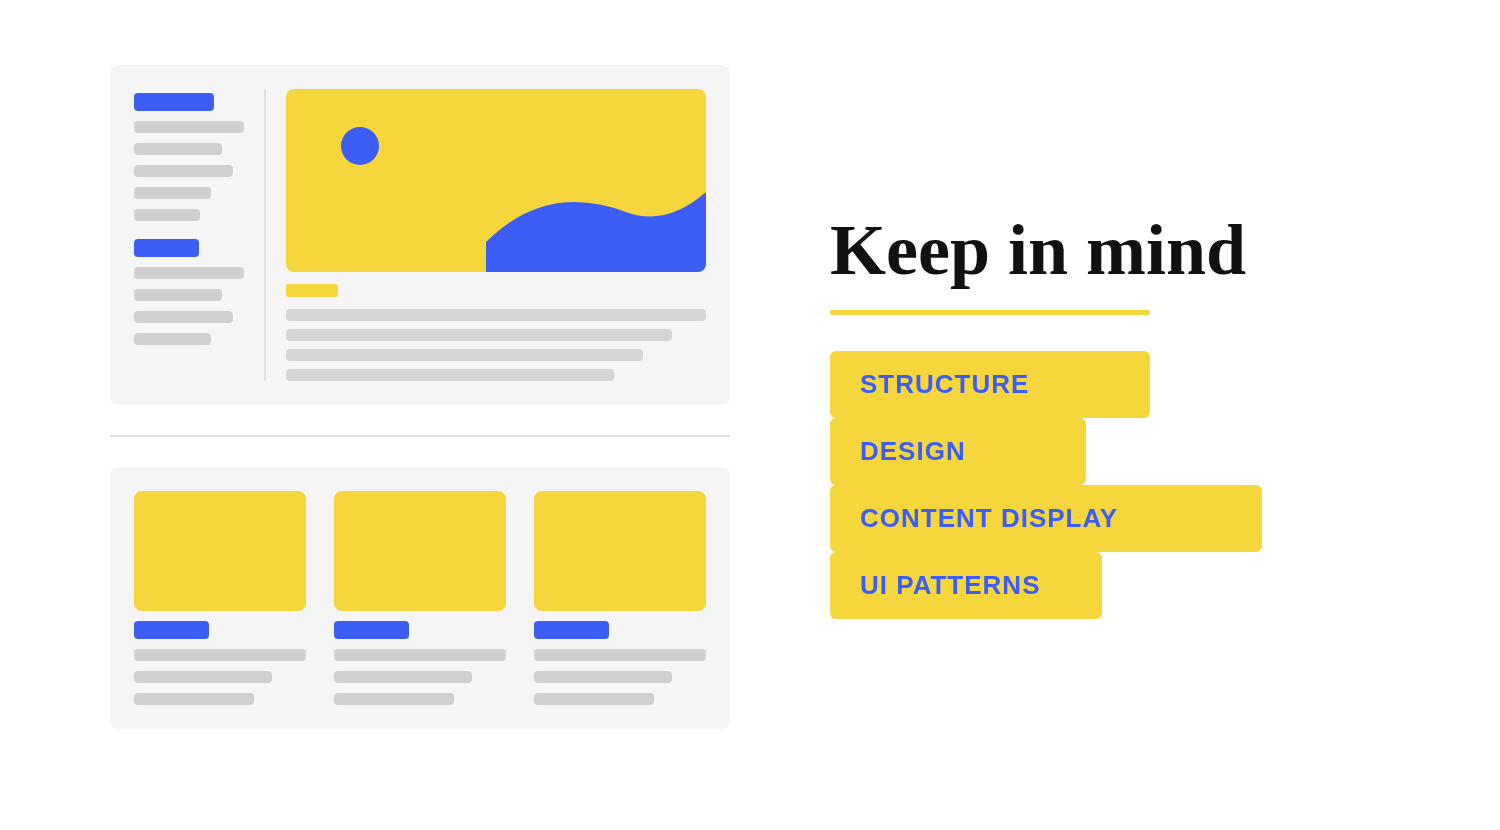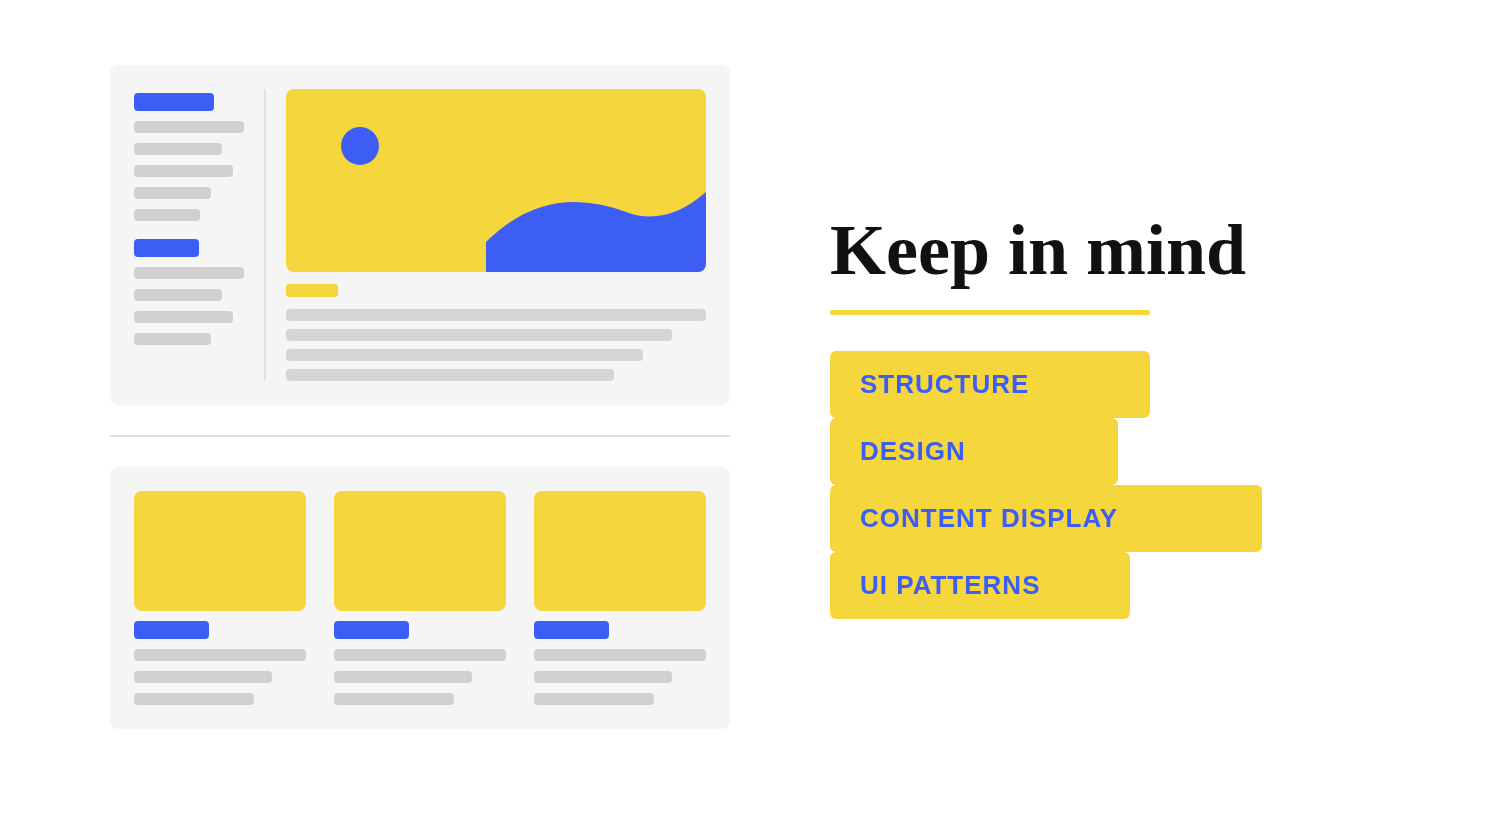--- a/index.html
+++ b/index.html
@@ -219,23 +219,23 @@
 
     .tag-item-label {
       font-size: 26px;
       font-weight: 900;
       color: #3D5EF5;
       letter-spacing: 1px;
       text-transform: uppercase;
     }
 
     .tag-structure { width: 320px; }
-    .tag-design { width: 288px; }
+    .tag-design { width: 256px; }
     .tag-content { width: 432px; }
-    .tag-ui { width: 300px; }
+    .tag-ui { width: 272px; }
   </style>
 </head>
 <body>
 
 <div class="container">
 
   <div class="left-side">
 
     <div class="wireframe-top">
 

